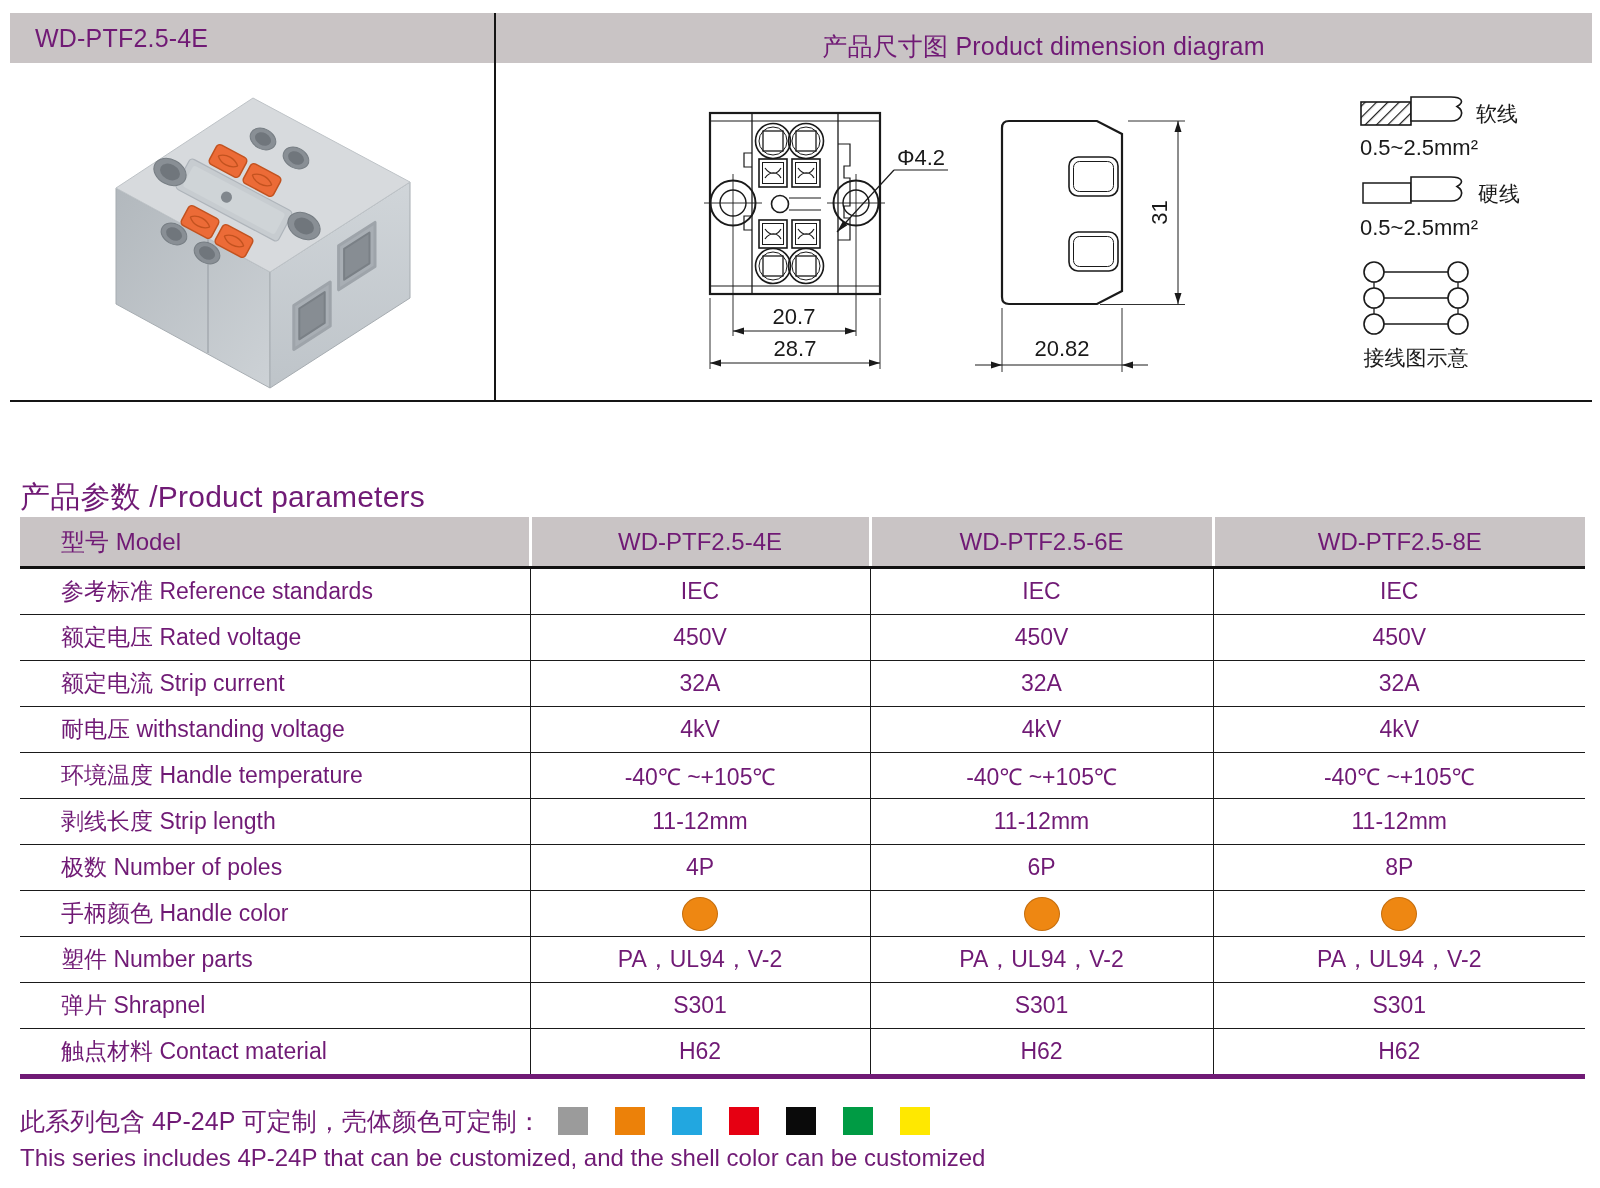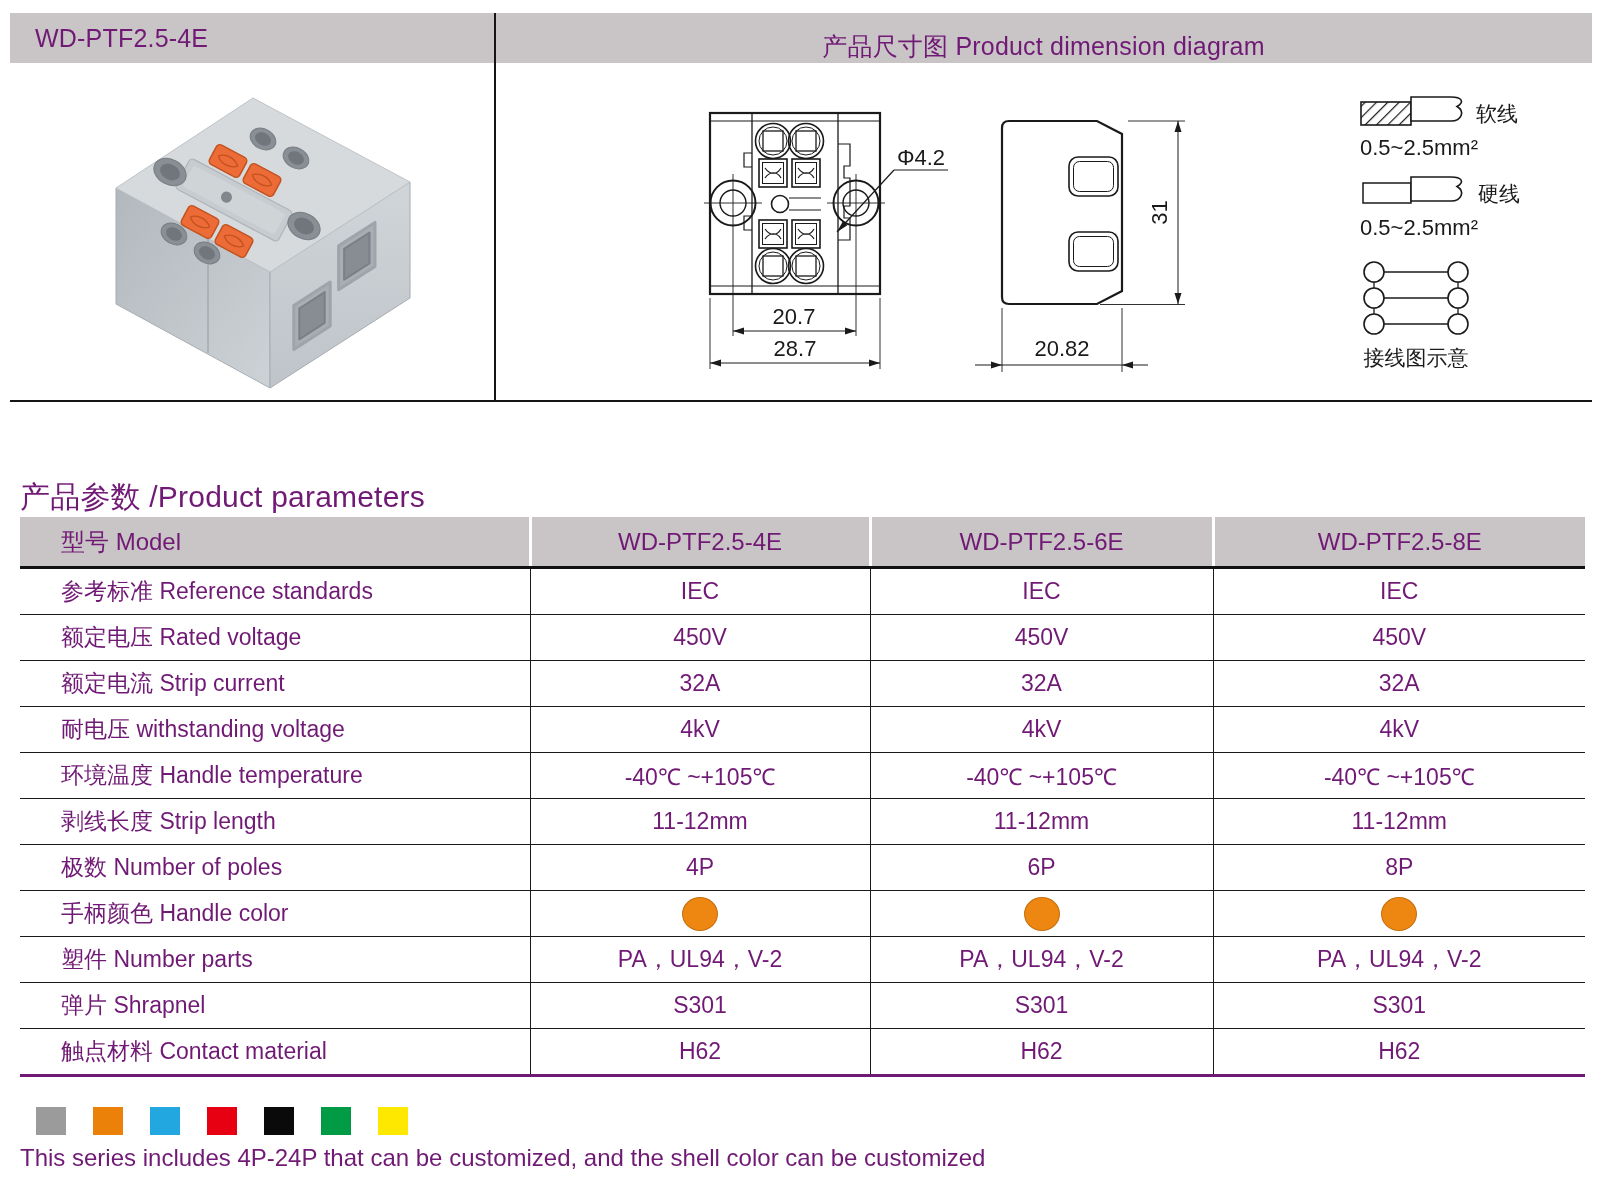--- a/index.html
+++ b/index.html
@@ -17,21 +17,21 @@
   
   .section-title{left:20px;top:446px;font-size:30px;font-weight:normal;letter-spacing:.2px;margin-top:31px;}
   
   .ptable{left:20px;top:517px;border-collapse:collapse;table-layout:fixed;width:1565px;}
   .ptable th{background:#C9C4C5;height:47px;font-weight:400;font-size:24px;
              border-bottom:3px solid #111;}
   .ptable th.lbl, .ptable td.lbl{text-align:left;padding-left:41px;}
   .ptable th + th{border-left:3px solid #fff;}
   .ptable td{height:43px;font-size:23px;text-align:center;border-bottom:1.6px solid #1a1a1a;}
   .ptable td + td{border-left:1.6px solid #1a1a1a;}
-  .ptable tr:last-child td{border-bottom:3px solid #701a75;}
+  .ptable tr:last-child td{border-bottom:5px solid #701a75;}
   .hc{display:inline-block;width:34px;height:32px;border-radius:50%;
       border:1px solid rgba(120,60,0,.35);vertical-align:middle;}
   
   .footer-cn{left:20px;top:1104px;height:34px;display:flex;align-items:center;
              font-size:25px;}
   .footer-cn .sw{display:inline-block;width:30px;height:28px;margin-left:27px;}
   .footer-cn .sw.first{margin-left:16px;}
   .footer-en{left:20px;top:1144px;font-size:24px;}
   svg text{font-family:"Liberation Sans", sans-serif;fill:#1a1a1a;}
 </style>
@@ -330,20 +330,21 @@
     <tr>
       <td class="lbl">触点材料 Contact material</td>
       <td>H62</td>
       <td>H62</td>
       <td>H62</td>
     </tr>
   </tbody>
     </table>
 
   <div class="abs footer-cn">
+    <span>此系列包含 4P-24P 可定制，壳体颜色可定制：</span>
     <span class="sw first" style="background: rgb(155, 155, 155);"></span>
     <span class="sw" style="background: rgb(236, 129, 9);"></span>
     <span class="sw" style="background: rgb(34, 167, 224);"></span>
     <span class="sw" style="background: rgb(230, 0, 18);"></span>
     <span class="sw" style="background: rgb(10, 10, 10);"></span>
     <span class="sw" style="background: rgb(0, 155, 68);"></span>
     <span class="sw" style="background: rgb(255, 232, 0);"></span>
   </div>
   <div class="abs footer-en">This series includes 4P-24P that can be customized, and the shell color can be customized</div>
 

